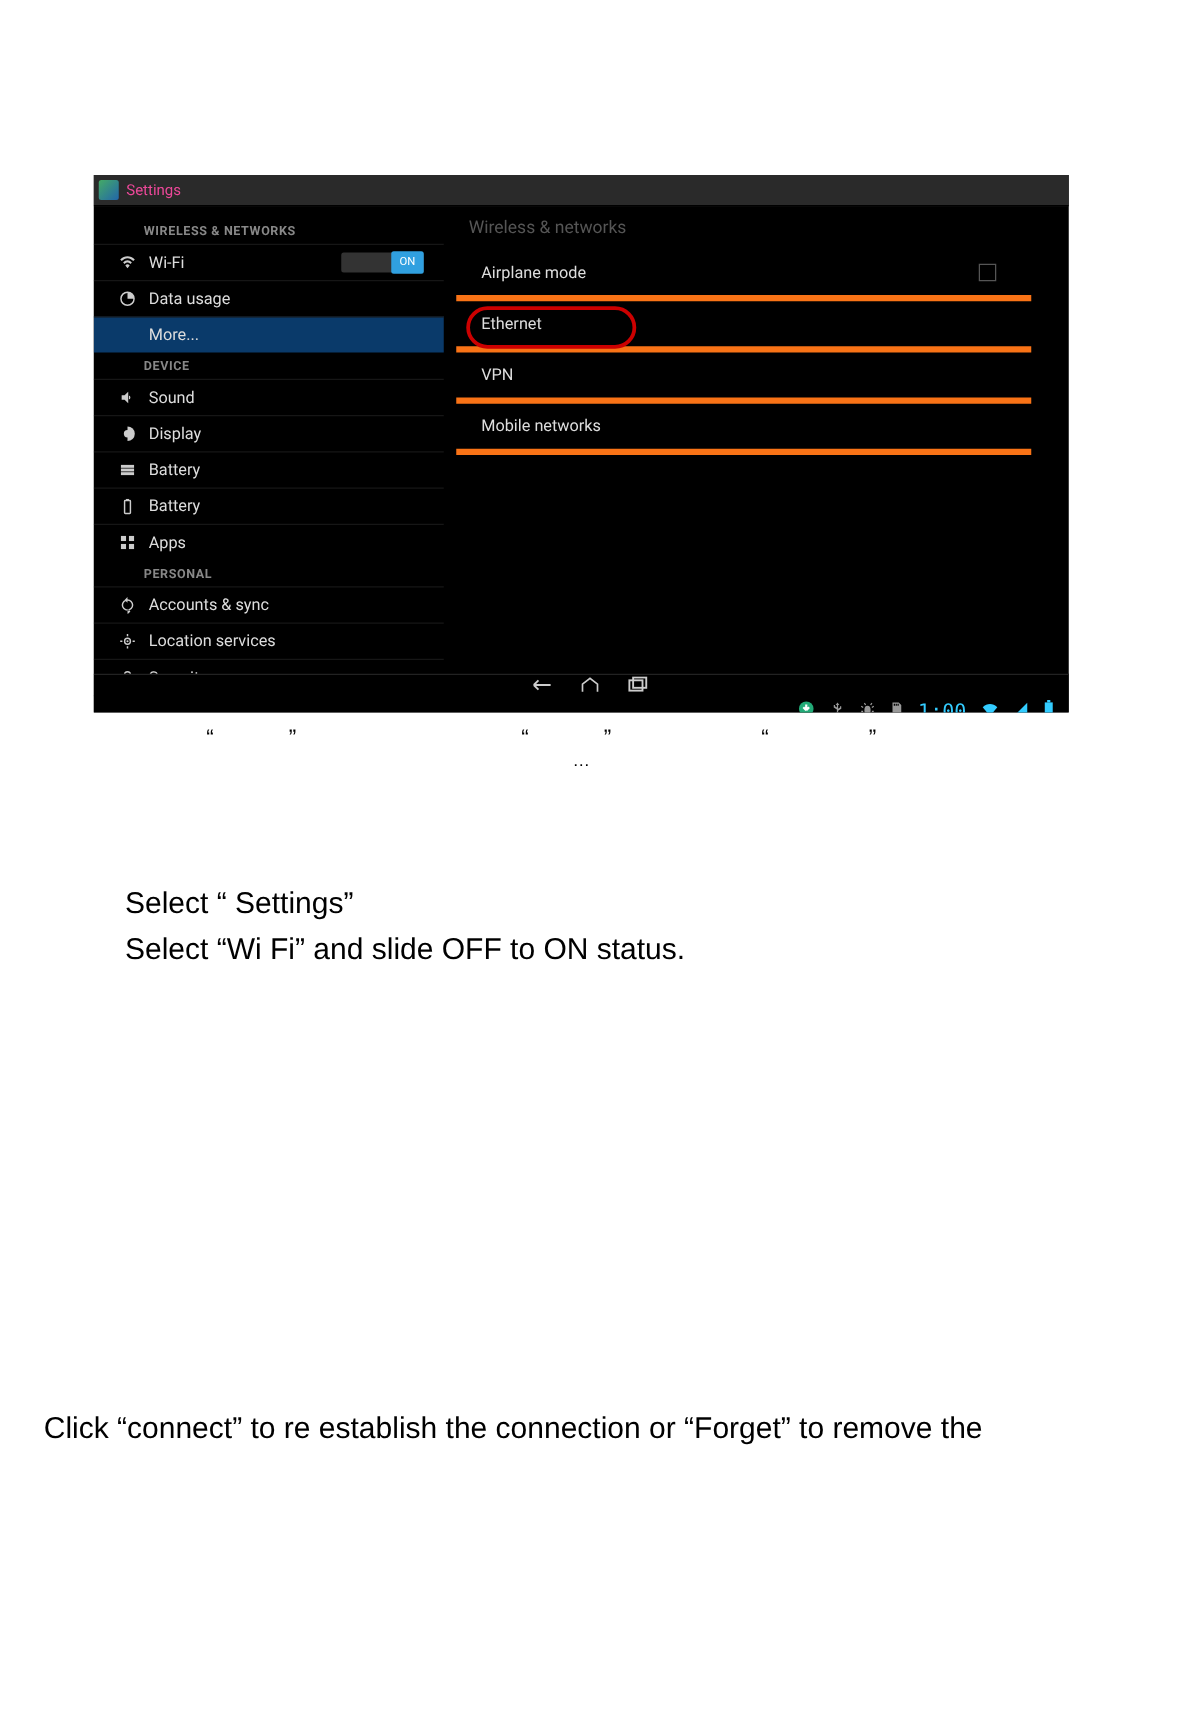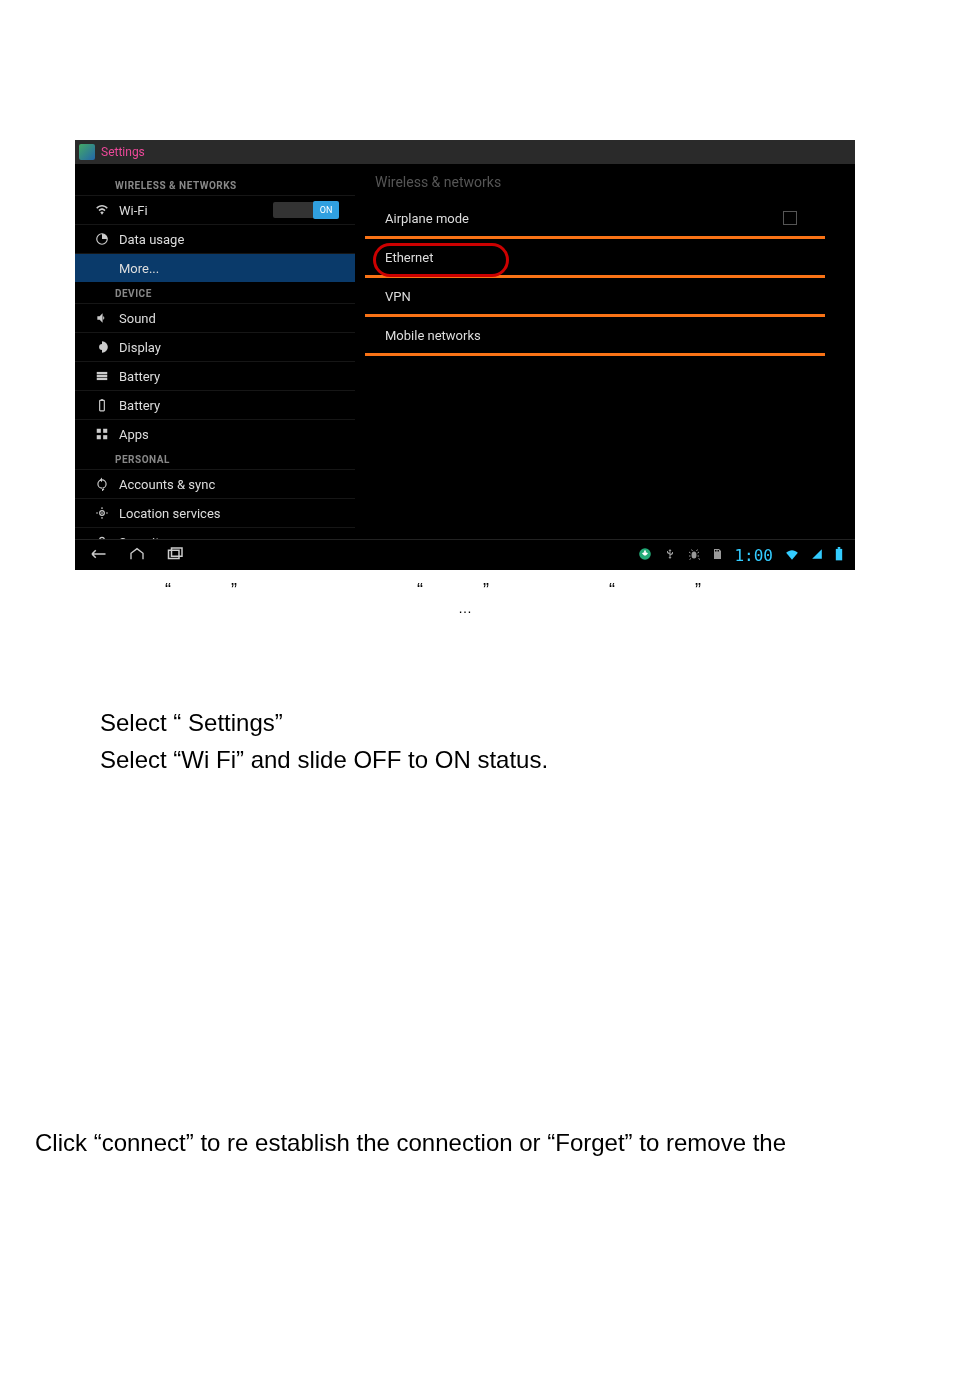--- a/index.html
+++ b/index.html
@@ -132,21 +132,21 @@
     font-size: 14px;
     padding: 0 0 10px 10px;
   }
   .right-row {
     display: flex;
     align-items: center;
     height: 36px;
     padding: 0 20px;
     color: #ddd;
     font-size: 13px;
-    border-bottom: 3px solid #f97316;
+    border-bottom: 5px solid #f97316;
     position: relative;
   }
   .right-row:first-child { border-top: none; }
   .checkbox {
     width: 12px;
     height: 12px;
     border: 1px solid #555;
     position: absolute;
     right: 28px;
   }
@@ -166,20 +166,21 @@
     left: 0;
     right: 0;
     bottom: 0;
     height: 30px;
     background: #000;
     border-top: 1px solid #222;
     display: flex;
     align-items: center;
     color: #ccc;
     font-size: 12px;
+    flex-direction: column;
   }
   .sysbar-left {
     display: flex;
     align-items: center;
     gap: 22px;
     padding-left: 14px;
   }
   .sysbar-right {
     margin-left: auto;
     display: flex;

